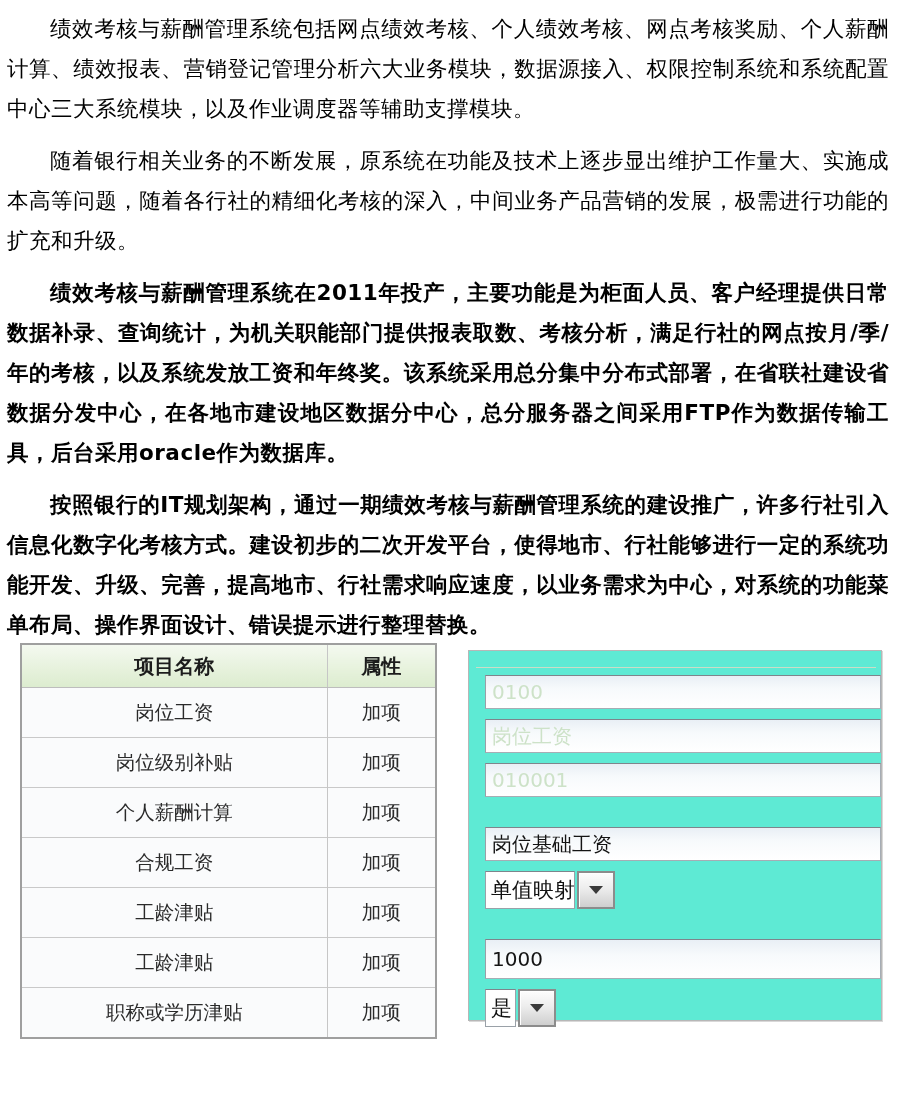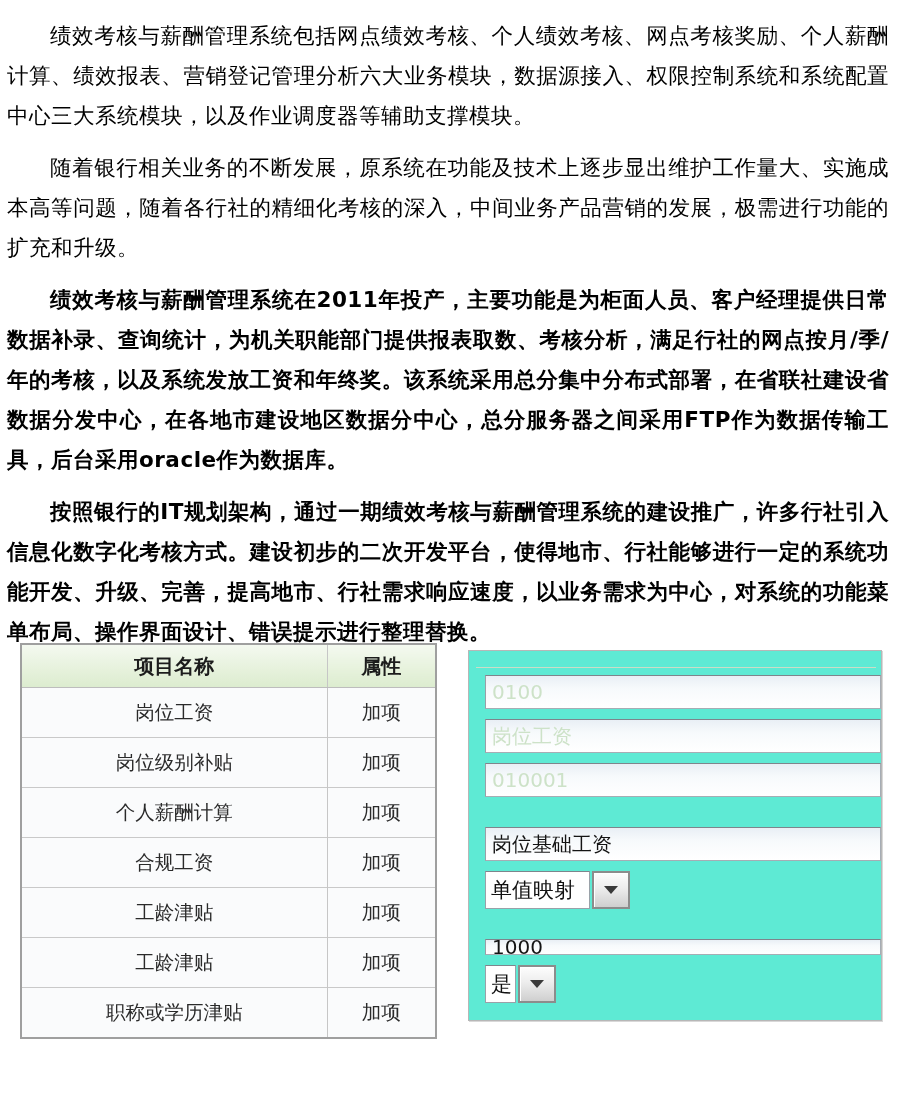--- a/index.html
+++ b/index.html
@@ -12,21 +12,21 @@
     position: relative;
     overflow: hidden;
   }
 
   
   .doc {
     position: absolute;
     left: 7px;
     top: 0;
     width: 882px;
-    padding-top: 16px;
+    padding-top: 9px;
     color: #000000;
   }
   .doc p {
     margin: 0 0 12px 0;
     font-size: 21.5px;
     line-height: 40px;
     text-align: justify;
     text-indent: 43px;
     letter-spacing: 0.5px;
   }
@@ -96,21 +96,21 @@
     border-top-color: #7e858c;
     border-left-color: #99a0a7;
     background: linear-gradient(180deg, #e9eff5 0%, #f7fafc 40%, #ffffff 100%);
     font-family: inherit;
     font-size: 20px;
     padding: 0 6px;
     outline: none;
   }
   .text-input.dim  { color: #cde2c8; }
   .text-input.dark { color: #141414; margin-top: 30px; }
-  .text-input.short { height: 16px; }
+  .text-input.short { height: 40px; }
 
   .dropdown {
     display: flex;
     align-items: stretch;
     height: 38px;
     margin: 0 0 8px 0;
   }
   .dropdown.last { margin-bottom: 0; }
   .dd-text {
     box-sizing: border-box;
@@ -118,21 +118,21 @@
     border-top-color: #7e858c;
     background: #ffffff;
     color: #111111;
     font-size: 21px;
     display: flex;
     align-items: center;
     padding: 0 5px;
     white-space: nowrap;
     overflow: hidden;
   }
-  .dd-text.wide   { width: 105px; }
+  .dd-text.wide   { width: 90px; }
   .dd-text.narrow { width: 31px; }
   .dd-btn {
     width: 38px;
     box-sizing: border-box;
     margin-left: 2px;
     border: 2px solid #8c8c8c;
     background: linear-gradient(180deg, #fdfdfd 0%, #ededed 45%, #cfcfcf 100%);
     box-shadow: inset 1px 1px 0 #ffffff;
     display: flex;
     align-items: center;

